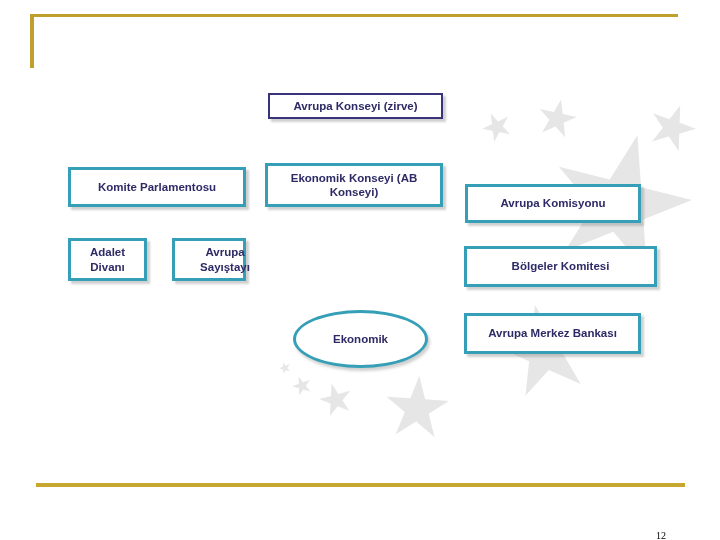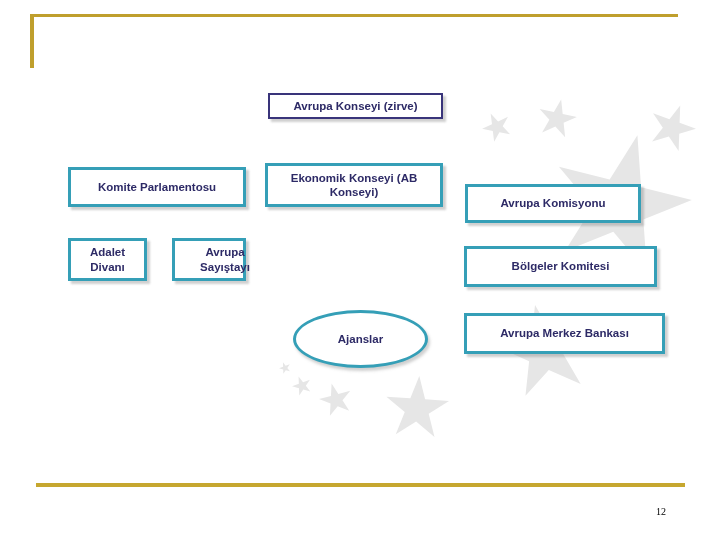--- a/index.html
+++ b/index.html
@@ -37,23 +37,23 @@
   .n-konsey{left:268px;top:93px;width:175px;height:26px;}
   .n-parlamento{left:68px;top:167px;width:178px;height:40px;}
   .n-bakanlar{left:265px;top:163px;width:178px;height:44px;}
   .n-komisyon{left:465px;top:184px;width:176px;height:39px;}
   .n-adalet{left:68px;top:238px;width:79px;height:43px;}
   .n-sayistay{left:172px;top:238px;width:74px;height:43px;padding-left:36px;}
   .n-ekonomik{left:263px;top:240px;width:180px;height:39px;}
   .n-bolgeler{left:464px;top:246px;width:193px;height:41px;}
   .n-yatirim{left:68px;top:313px;width:178px;height:41px;}
   .n-ajanslar{left:293px;top:310px;width:135px;height:58px;}
-  .n-merkez{left:464px;top:313px;width:201px;height:41px;}
+  .n-merkez{left:464px;top:313px;width:177px;height:41px;}
   .page-number{
-    position:absolute;left:656px;top:506px;z-index:2;
+    position:absolute;left:656px;top:530px;z-index:2;
     color:#000;font-family:"Liberation Serif", serif;font-size:10px;
   }
 </style>
 </head>
 <body>
 
 <div class="slide">
 
   <div class="gold gold-top"></div>
   <div class="gold gold-left"></div>
@@ -94,21 +94,21 @@
     <span>Adalet Divanı</span>
   </div>
   <div class="node n-sayistay">
     <span>Avrupa Sayıştayı</span>
   </div>
   <div class="node n-bolgeler">
     <span>Bölgeler Komitesi</span>
   </div>
 
   <div class="node node-ellipse n-ajanslar">
-    <span>Ajanslar</span>
+    <span>Ekonomik</span>
   </div>
   <div class="node n-merkez">
     <span>Avrupa Merkez Bankası</span>
   </div>
 
   <div class="page-number">12</div>
 
 </div>
 
 </body></html>

